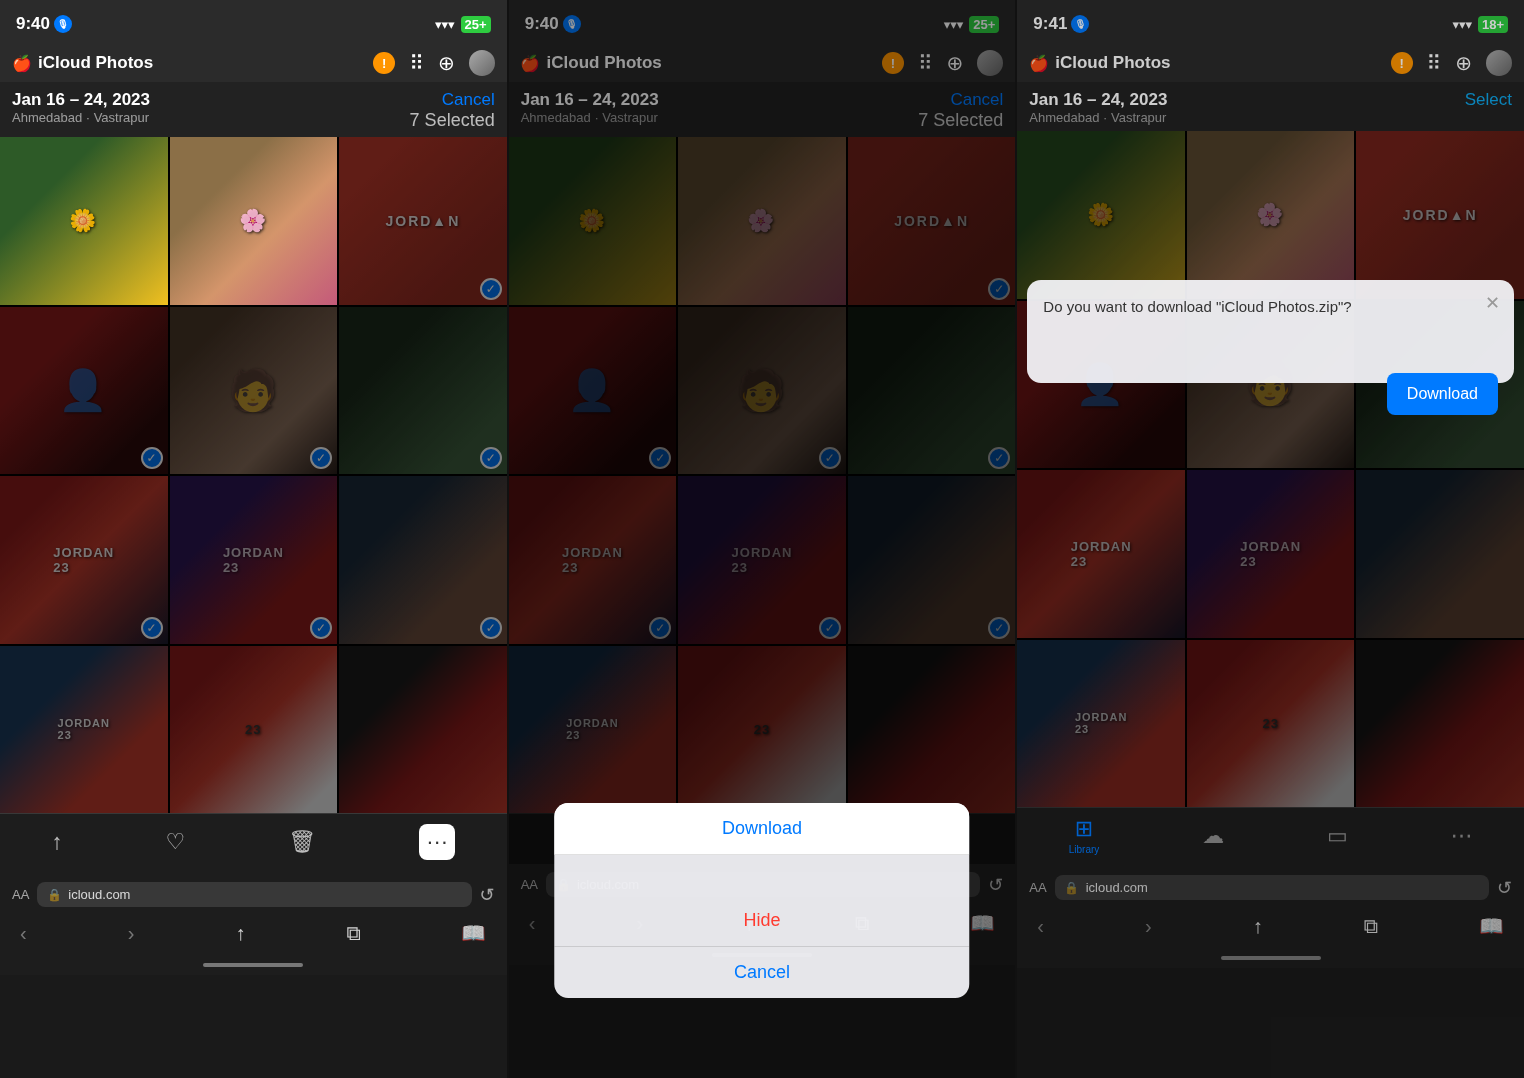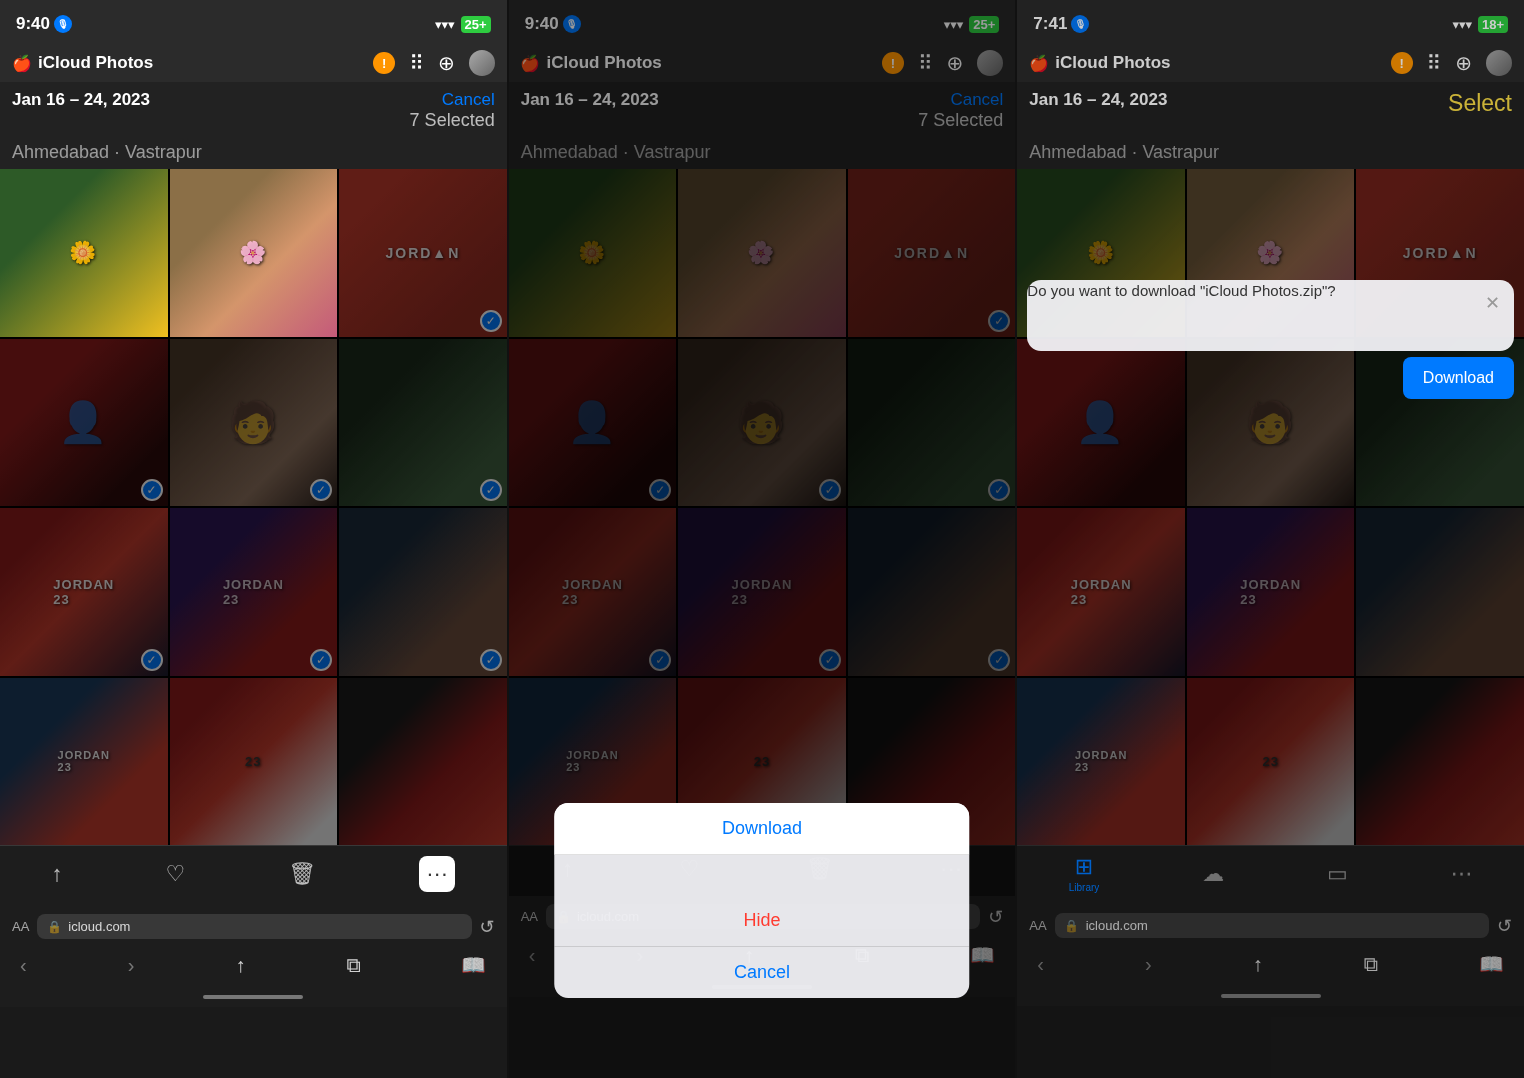--- a/index.html
+++ b/index.html
@@ -112,23 +112,22 @@
     .album-header {
       padding: 8px 12px 6px;
       background: rgba(255,255,255,0.04);
     }
     .album-date {
       font-size: 17px;
       font-weight: 700;
       color: #fff;
     }
     .album-sub {
-      font-size: 18px;
+      font-size: 13px;
       color: rgba(255,255,255,0.55);
-      margin-top: 32px;
     }
     .album-header-row {
       display: flex;
       justify-content: space-between;
       align-items: flex-start;
     }
     .cancel-btn {
       color: #007AFF;
       font-size: 17px;
       font-weight: 400;
@@ -315,21 +314,21 @@
     .action-sheet-item.download { background: #fff; color: #007AFF; font-weight: 400; }
 
     
     .download-dialog {
       position: absolute;
       top: 280px;
       left: 10px;
       right: 10px;
       background: rgba(242,242,247,0.95);
       border-radius: 14px;
-      padding: 0;
+      padding: 16px;
       z-index: 20;
     }
     .dialog-title {
       font-size: 15px;
       color: #333;
       line-height: 1.4;
     }
     .dialog-close {
       position: absolute;
       top: 12px;
@@ -376,22 +375,22 @@
     }
     .nav-icon-label {
       font-size: 10px;
       color: rgba(255,255,255,0.5);
     }
     .nav-icon-label.active {
       color: #007AFF;
     }
 
     .select-btn {
-      color: #fde047;
-      font-size: 23px;
+      color: #0ea5e9;
+      font-size: 17px;
     }
   </style>
 </head>
 <body>
 
 <div class="phone-screen">
 
   <div class="status-bar">
     <div class="status-time">
       <span>9:40</span>
@@ -619,21 +618,21 @@
     <div class="home-bar"></div>
   </div>
 </div>
 
 <div class="phone-divider"></div>
 
 <div class="phone-screen">
 
   <div class="status-bar">
     <div class="status-time">
-      <span>7:41</span>
+      <span>9:41</span>
       <span class="mic-icon">🎙</span>
     </div>
     <div class="status-icons">
       <span>▾▾▾</span>
       <span class="battery-badge">18+</span>
     </div>
   </div>
 
   <div class="nav-bar">
     <div class="nav-title">

